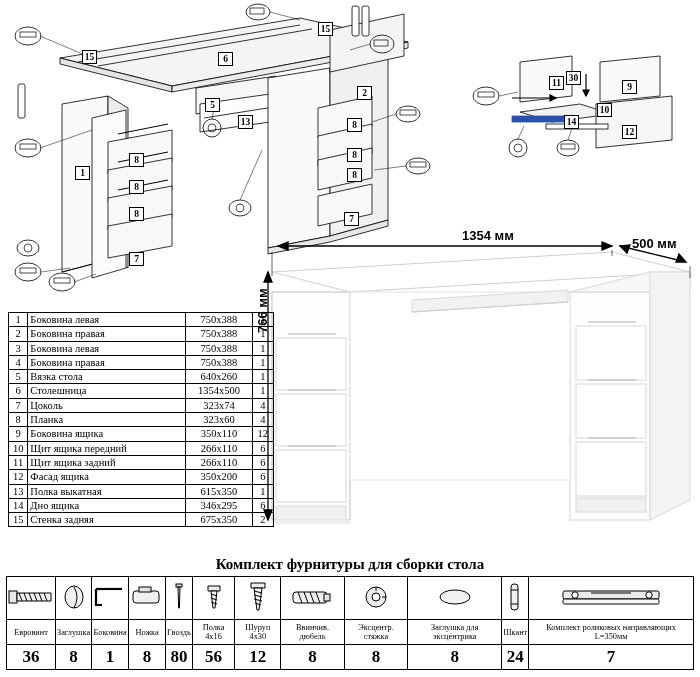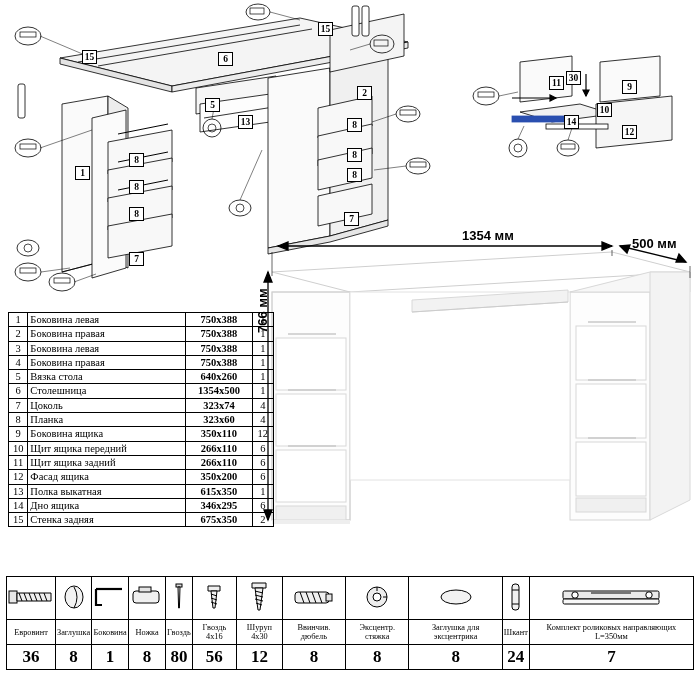--- a/index.html
+++ b/index.html
@@ -16,21 +16,21 @@
     position:absolute;left:8px;top:312px;width:266px;
     border-collapse:collapse;font-size:10.5px;
     font-family:"Liberation Serif", serif;
   }
   .parts-table td{
     border:1px solid #000;padding:0 2px;height:13.3px;line-height:13.3px;
     white-space:nowrap;
   }
   .parts-table td.num{width:14px;text-align:center;}
   .parts-table td.name{width:150px;text-align:left;margin-left:44px;}
-  .parts-table td.dim{width:60px;text-align:center;font-weight:bold;}
+  .parts-table td.dim{width:60px;text-align:center;}
   .parts-table td.qty{width:16px;text-align:center;}
 
   
   .kit-title{
     position:absolute;left:0;top:556px;width:700px;text-align:center;
     font-size:15px;font-weight:bold;font-family:"Liberation Serif", serif;
   }
   .kit-table{
     position:absolute;left:6px;top:576px;width:688px;
     border-collapse:collapse;font-size:8.5px;text-align:center;
@@ -373,20 +373,21 @@
         </tr>
         <tr>
           <td class="num">15</td>
           <td class="name">Стенка задняя</td>
           <td class="dim">675х350</td>
           <td class="qty">2</td>
         </tr>
       </tbody>
   </table>
 
+  <div class="kit-title">Комплект фурнитуры для сборки стола</div>
   <table class="kit-table">
     <tbody>
       <tr class="icons" id="kit-icons">
           <td><svg width="48" height="28" viewBox="0 0 48 28" fill="none" stroke="#000" stroke-width="1">
               <rect x="2" y="8" width="8" height="12" fill="#e8e8e8"></rect>
               <path d="M10 10 L44 10 L44 18 L10 18 Z" fill="#f0f0f0"></path>
               <path d="M12 10 l3 8 M17 10 l3 8 M22 10 l3 8 M27 10 l3 8 M32 10 l3 8 M37 10 l3 8"></path>
             </svg></td>
           <td><svg width="28" height="28" viewBox="0 0 28 28" fill="none" stroke="#000" stroke-width="1">
               <ellipse cx="14" cy="14" rx="9" ry="11" fill="#f2f2f2"></ellipse>
@@ -438,21 +439,21 @@
               <circle cx="88" cy="12" r="3.2" fill="#fff"></circle>
               <path d="M30 10 L70 10"></path>
             </svg></td>
         </tr>
       <tr class="names" id="kit-names">
           <td>Евровинт</td>
           <td>Заглушка</td>
           <td>Боковина</td>
           <td>Ножка</td>
           <td>Гвоздь</td>
-          <td>Гвоздь 4х16</td>
+          <td>Полка 4х16</td>
           <td>Шуруп 4х30</td>
           <td>Ввинчив. дюбель</td>
           <td>Эксцентр. стяжка</td>
           <td>Заглушка для эксцентрика</td>
           <td>Шкант</td>
           <td>Комплект роликовых направляющих L=350мм</td>
         </tr>
       <tr class="counts" id="kit-counts">
           <td>36</td>
           <td>8</td>

